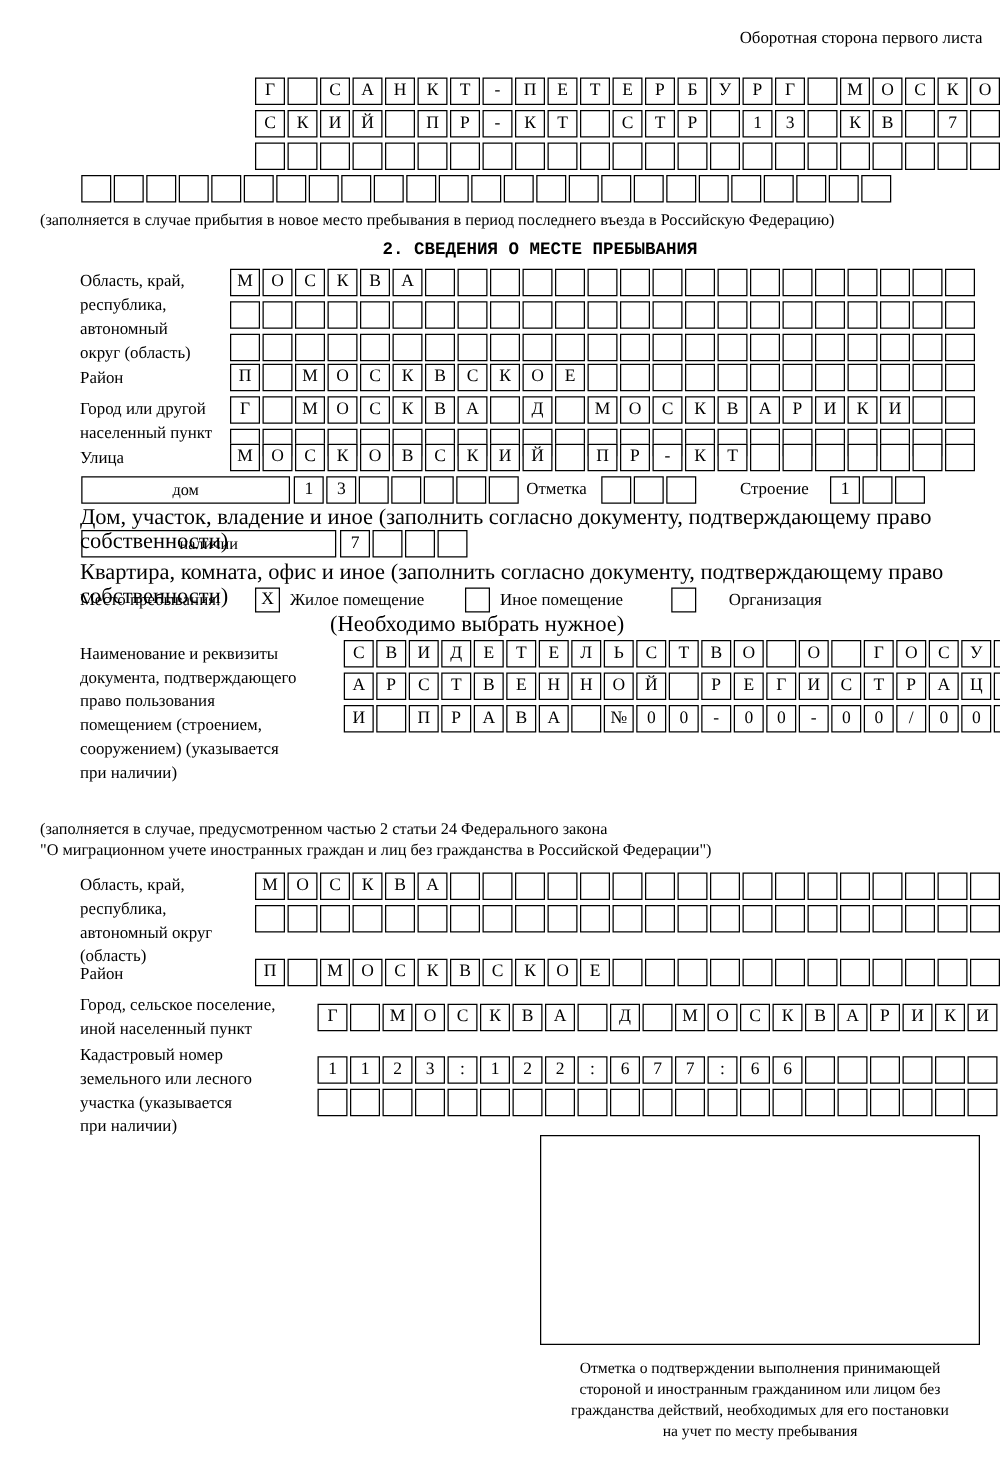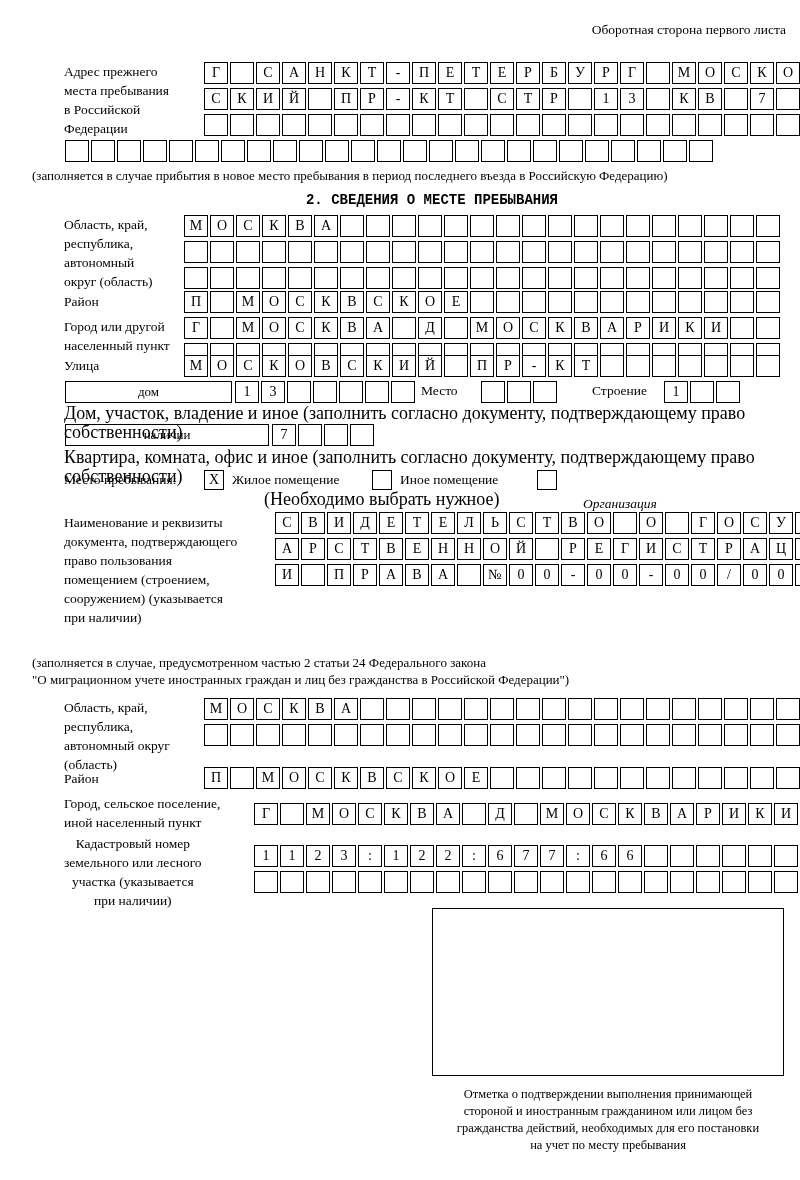--- a/index.html
+++ b/index.html
@@ -104,24 +104,20 @@
     width: 400px;
   }
 </style>
 </head>
 <body>
 
 <div class="page">
 
   <div class="hdr-right">Оборотная сторона первого листа</div>
 
-  <div class="lbl" style="left:32px; top:62px;">Адрес прежнего
-места пребывания
-в Российской
-Федерации</div>
 
   <div class="boxrow" id="prev-row-0" style="left:172px; top:62px;">
       <div class="cell">Г</div>
       <div class="cell blank"></div>
       <div class="cell">С</div>
       <div class="cell">А</div>
       <div class="cell">Н</div>
       <div class="cell">К</div>
       <div class="cell">Т</div>
       <div class="cell">-</div>
@@ -416,21 +412,21 @@
   <div class="wide-field" style="left:33px; top:381px; width:167px;">дом</div>
   <div class="boxrow" id="s2-house" style="left:203px; top:381px;">
       <div class="cell">1</div>
       <div class="cell">3</div>
       <div class="cell blank"></div>
       <div class="cell blank"></div>
       <div class="cell blank"></div>
       <div class="cell blank"></div>
       <div class="cell blank"></div>
     </div>
-  <div class="inline-label" style="left:389px; top:383px;">Место</div>
+  <div class="inline-label" style="left:389px; top:383px;">Отметка</div>
   <div class="boxrow" id="s2-korpus" style="left:449px; top:381px;">
       <div class="cell blank"></div>
       <div class="cell blank"></div>
       <div class="cell blank"></div>
     </div>
   <div class="inline-label" style="left:560px; top:383px;">Строение</div>
   <div class="boxrow" id="s2-stroenie" style="left:632px; top:381px;">
       <div class="cell">1</div>
       <div class="cell blank"></div>
       <div class="cell blank"></div>
@@ -446,21 +442,21 @@
       <div class="cell blank"></div>
     </div>
   <div class="lbl small" style="left:32px; top:448px;">Квартира, комната, офис и иное (заполнить согласно документу, подтверждающему право собственности)</div>
 
   <div class="lbl" style="left:32px; top:470px;">Место пребывания:</div>
   <div class="chk" style="left:172px; top:470px;">X</div>
   <div class="inline-label" style="left:200px; top:472px;">Жилое помещение</div>
   <div class="chk" style="left:340px; top:470px;"></div>
   <div class="inline-label" style="left:368px; top:472px;">Иное помещение</div>
   <div class="chk" style="left:505px; top:470px;"></div>
-  <div class="inline-label" style="left:551px; top:496px;font-style:italic;">Организация</div>
+  <div class="inline-label" style="left:551px; top:472px;">Организация</div>
   <div class="lbl small" style="left:232px; top:490px;">(Необходимо выбрать нужное)</div>
 
   <div class="lbl" style="left:32px; top:513px;">Наименование и реквизиты
 документа, подтверждающего
 право пользования
 помещением (строением,
 сооружением) (указывается
 при наличии)</div>
   <div class="boxrow" id="s2-doc-0" style="left:243px; top:512px;">
       <div class="cell">С</div>
@@ -638,21 +634,21 @@
       <div class="cell">В</div>
       <div class="cell">А</div>
       <div class="cell">Р</div>
       <div class="cell">И</div>
       <div class="cell">К</div>
       <div class="cell">И</div>
       <div class="cell blank"></div>
       <div class="cell blank"></div>
     </div>
 
-  <div class="lbl" style="left:32px; top:834px;text-align:center;">Кадастровый номер
+  <div class="lbl" style="left:32px; top:834px;">Кадастровый номер
 земельного или лесного
 участка (указывается
 при наличии)</div>
   <div class="boxrow" id="s3-cad-0" style="left:222px; top:845px;">
       <div class="cell">1</div>
       <div class="cell">1</div>
       <div class="cell">2</div>
       <div class="cell">3</div>
       <div class="cell">:</div>
       <div class="cell">1</div>

